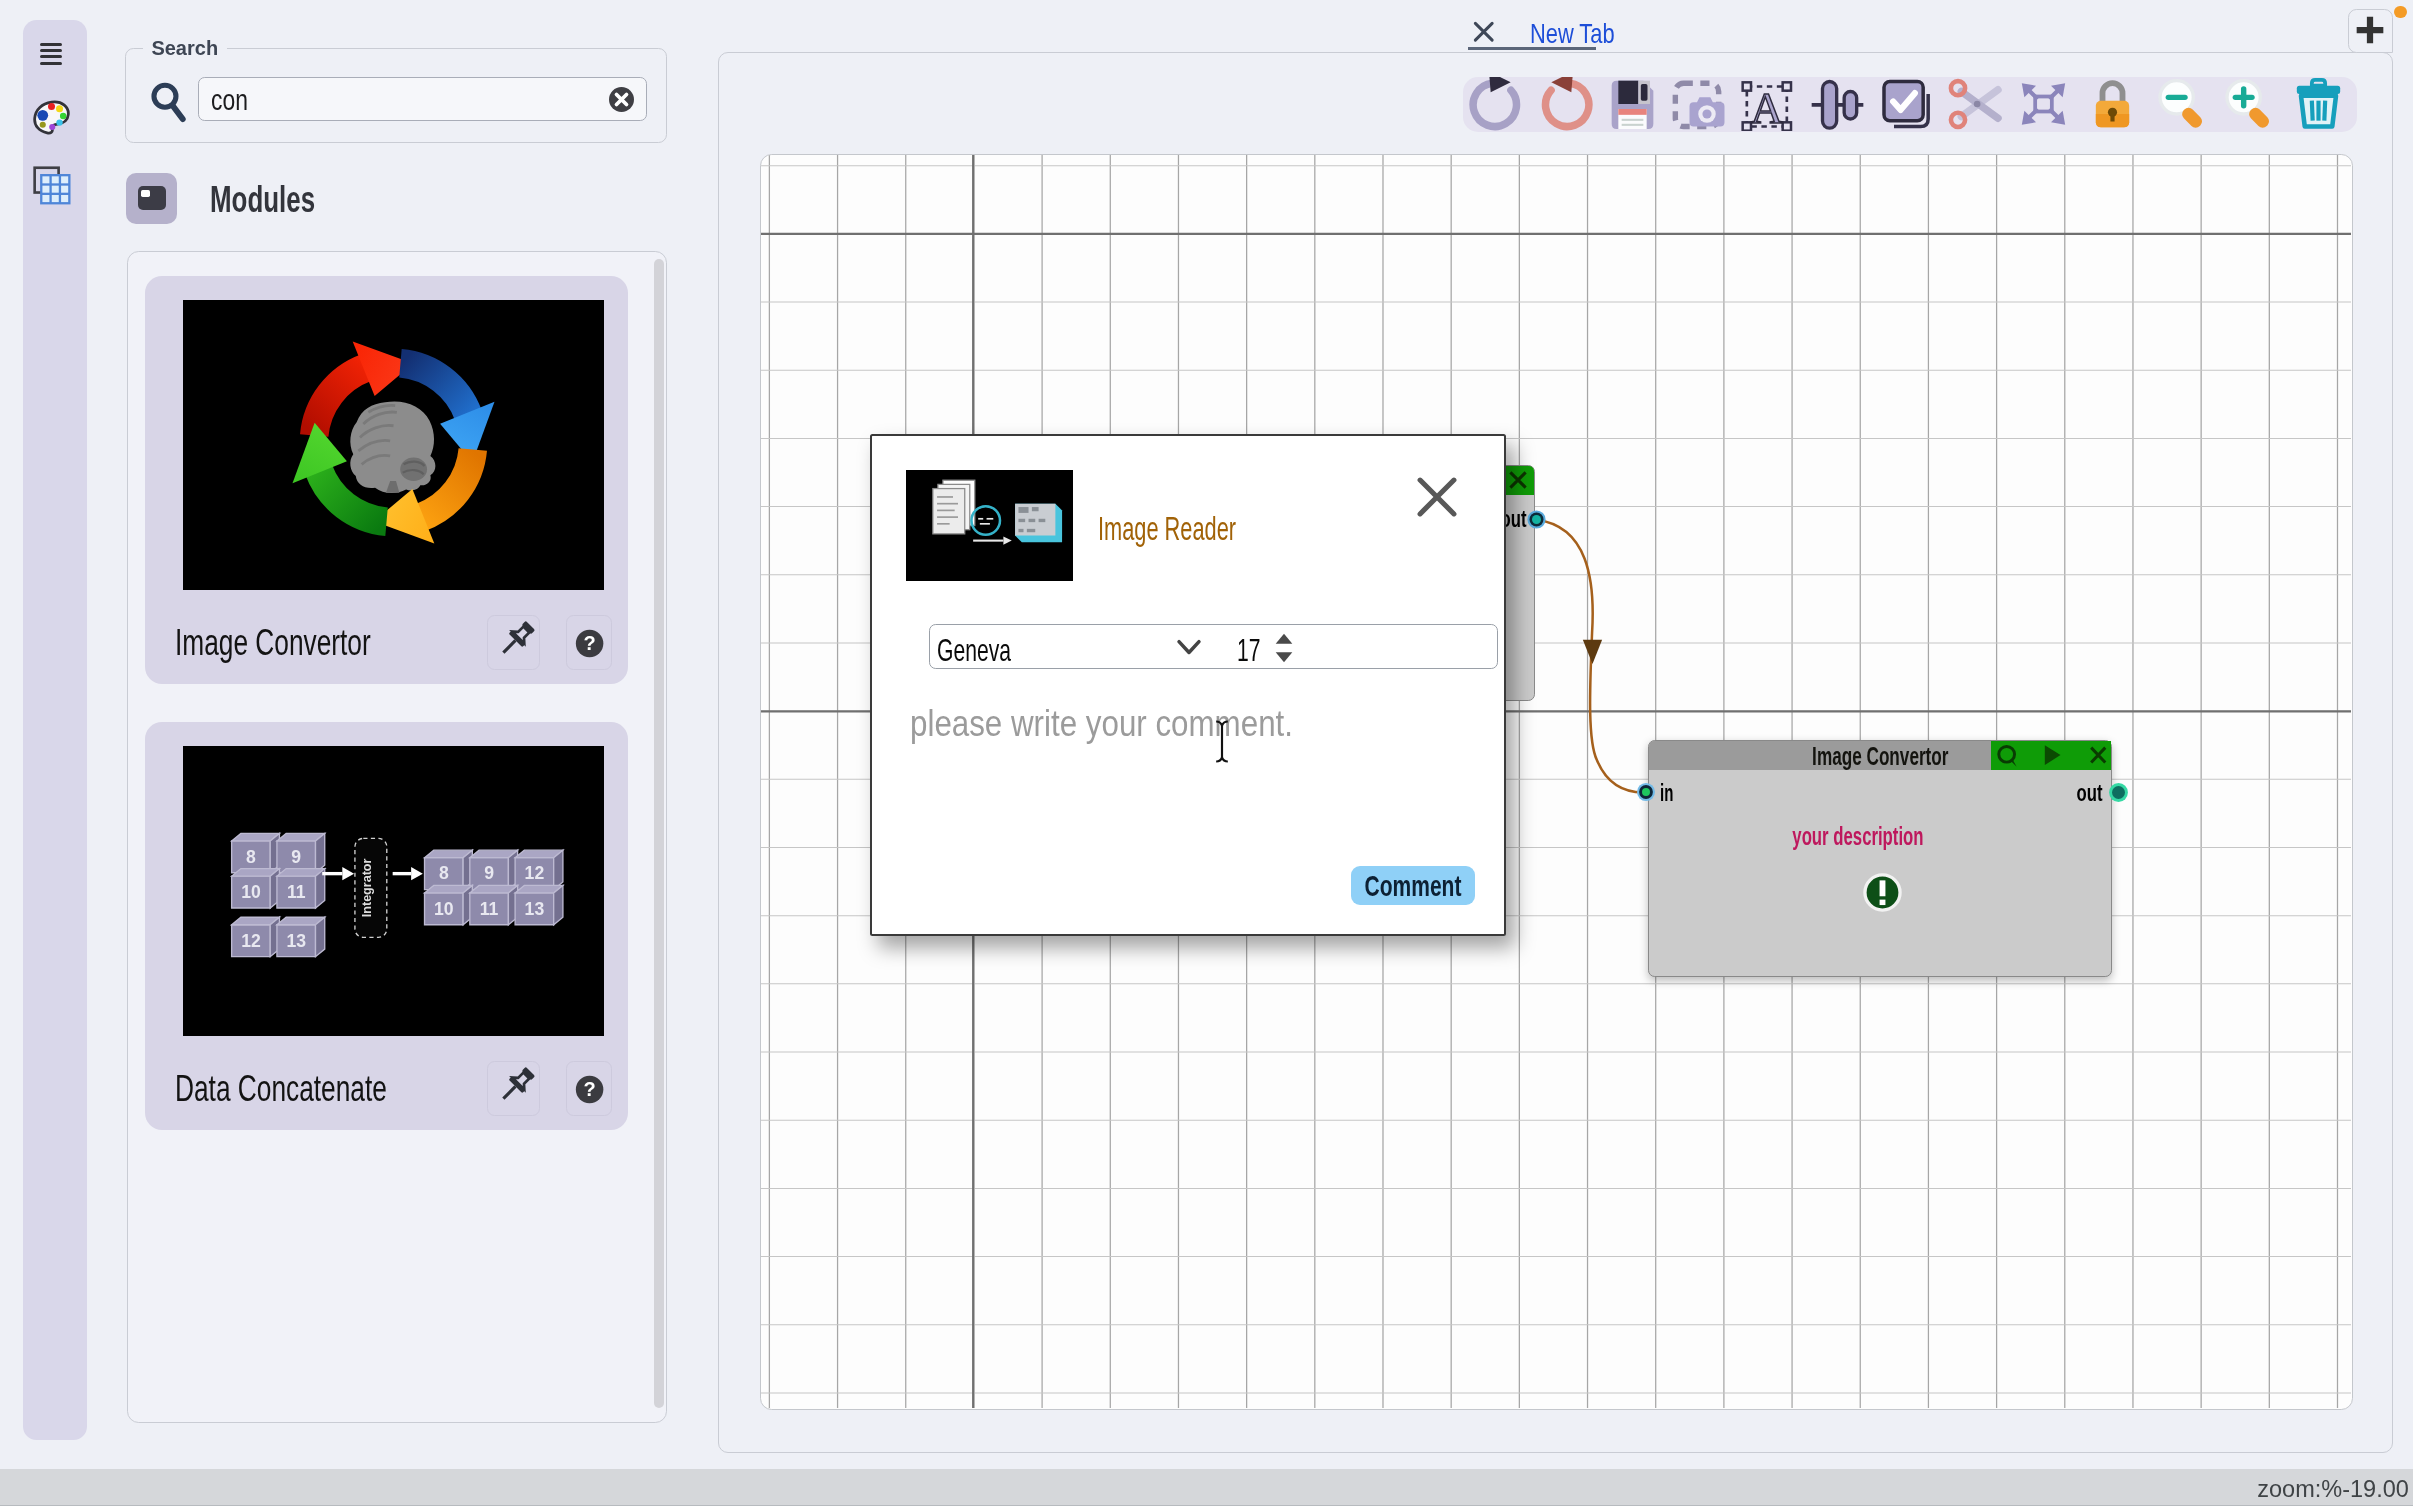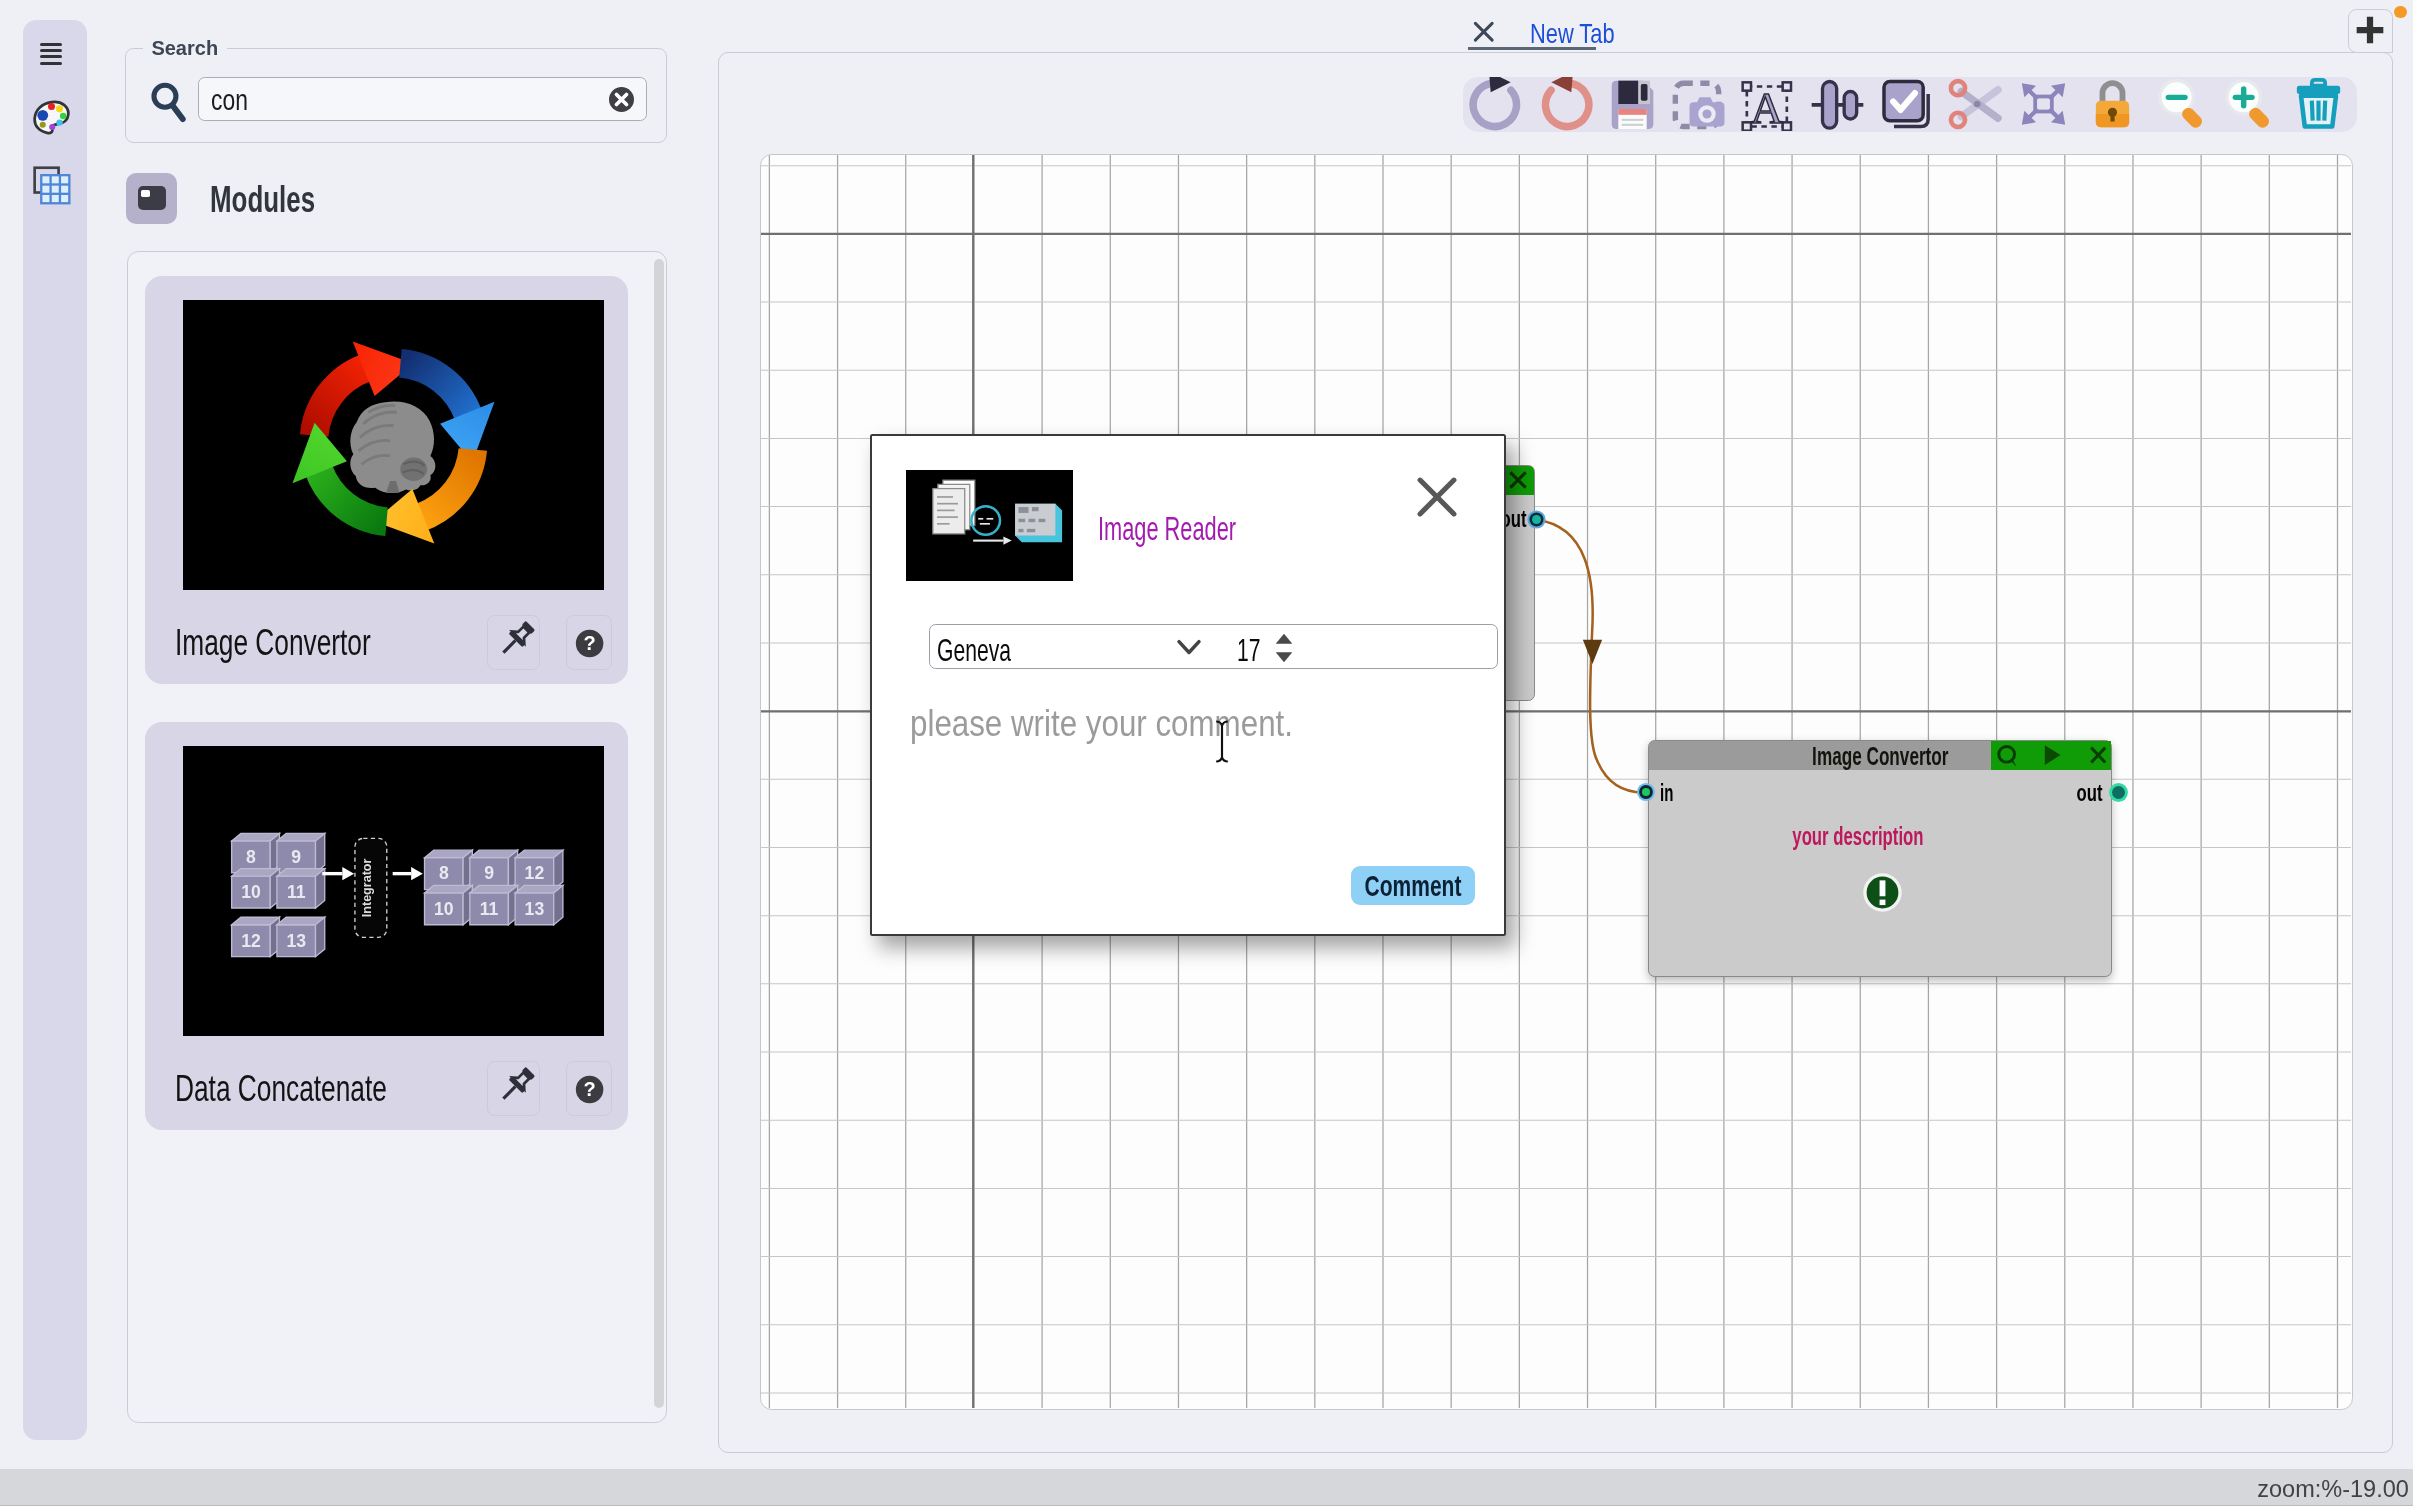--- a/index.html
+++ b/index.html
@@ -60,21 +60,21 @@
 #node2 { left:887px; top:585px; width:464px; height:237px; background:#cbcbcb; border:1.7px solid #898989; border-radius:6.7px; box-shadow:0 3.4px 8.4px rgba(0,0,0,0.25); }
 #node2 .hdr { position:absolute; left:0; top:0; right:0; height:29px; background:#9b9b9b; border-radius:5px 5px 0 0; }
 #node2 .hdrgreen { position:absolute; right:0; top:0; width:120px; height:29px; background:#0f9c07; }
 #node2 .ntitle { position:absolute; left:0; right:0; top:0; height:29px; text-align:center; font-size:26px; font-weight:bold; color:#14140f; line-height:31px; }
 .portlbl { position:absolute; font-size:23.5px; font-weight:bold; color:#000; }
 #node2 .desc { position:absolute; left:0; right:44px; top:81px; text-align:center; font-size:25px; font-weight:bold; color:#be185d; }
 
 
 #dialog { left:870px; top:434px; width:636px; height:502px; background:#fff; border:2.5px solid #3a3a3a; border-radius:2.5px; box-shadow:8.4px 11.7px 20px rgba(0,0,0,0.35); }
 #dlgthumb { position:absolute; left:34px; top:34px; width:167px; height:111px; background:#000; }
-#dlgtitle { position:absolute; left:226px; top:74px; font-size:33px; color:#a21caf; }
+#dlgtitle { position:absolute; left:226px; top:74px; font-size:33px; color:#a16207; }
 #dlgrow { position:absolute; left:34px; top:188px; width:569px; height:45px; border:1.7px solid #9aa0a8; border-radius:6.7px;margin-left:23px; }
 #dlggeneva { position:absolute; left:6.7px; top:6.7px; font-size:32px; color:#0a0a0a; }
 #dlg17 { position:absolute; left:307px; top:6.7px; font-size:32px; color:#0a0a0a; }
 #dlgplaceholder { position:absolute; left:38px; top:267px; font-size:36px; color:#9b9b9b; }
 #commentbtn { position:absolute; left:479px; top:430px; width:124px; height:39px; background:#8fd0f7; border-radius:9px; font-size:30px; font-weight:bold; color:#0d2134; line-height:39px; }
 </style>
 </head>
 <body>
 
 <div id="statusbar" class="abs">

